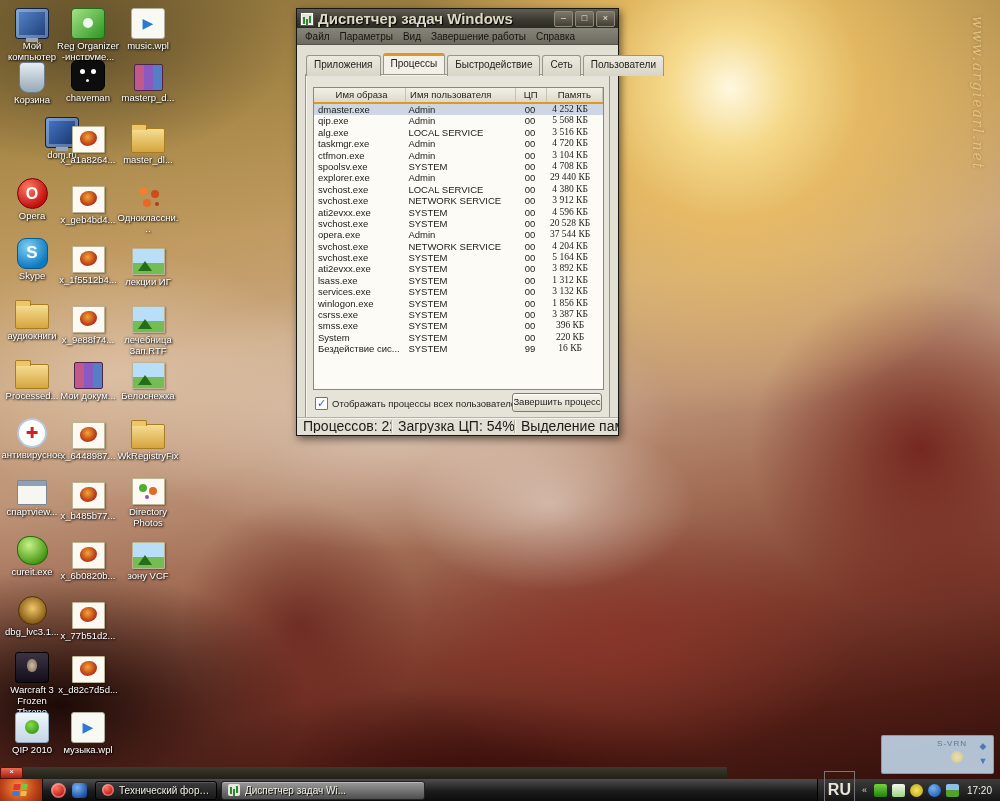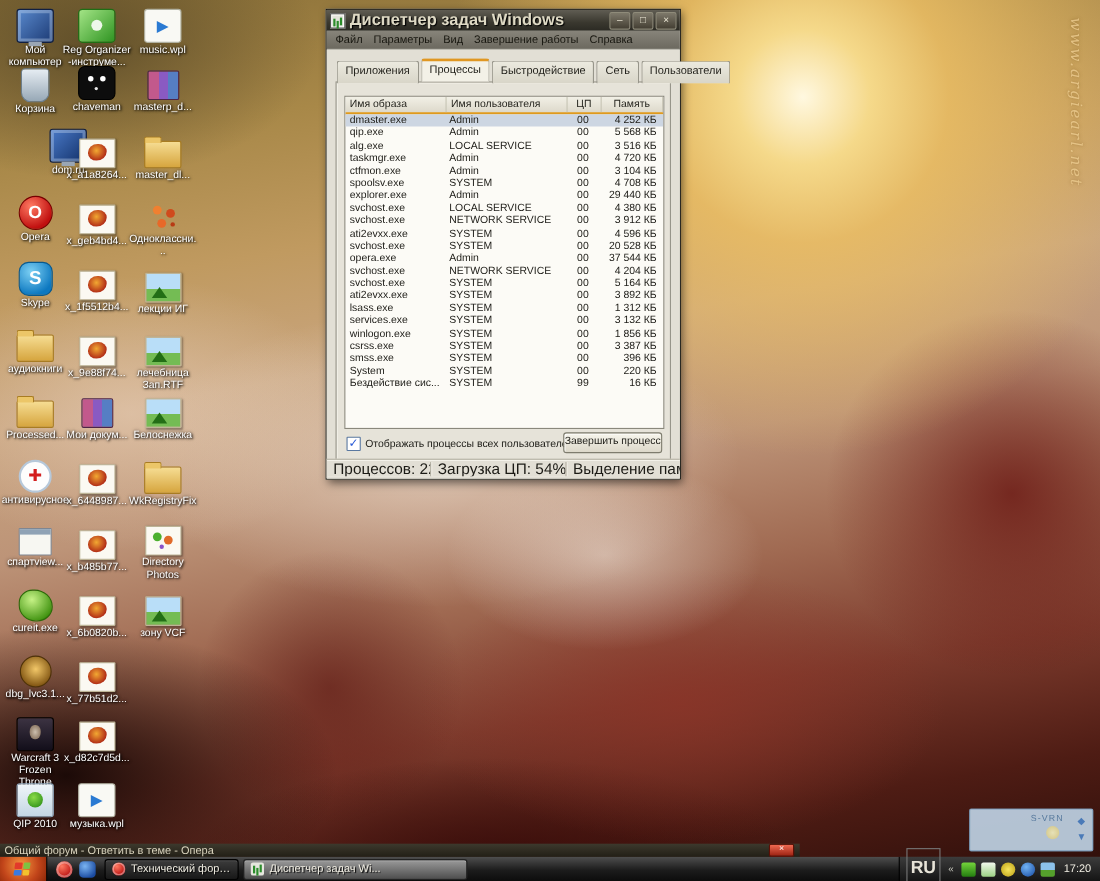--- a/index.html
+++ b/index.html
@@ -78,31 +78,31 @@
   .tm-body{position:absolute;left:0;right:0;top:36px;bottom:0;background:#e2dfd5;}
   .tabs{position:absolute;left:9px;top:8px;display:flex;z-index:2;}
   .tab{font-size:10px;color:#1f1e18;background:linear-gradient(#ecead f0,#d8d5c8);background:linear-gradient(#eceadf,#d8d5c8);
     border:1px solid #97958a;border-bottom:none;border-radius:3px 3px 0 0;padding:3px 7px 3px;margin-right:2px;position:relative;top:2px;cursor:pointer;}
   .tab.active{background:#f3f1e7;border-top:3px solid #e09722;padding-top:2px;top:0;padding-bottom:5px;z-index:3;}
   .tab-panel{position:absolute;left:8px;right:8px;top:29px;height:347px;background:#e6e3d9;
     border:1px solid #97958a;box-shadow:inset 1px 1px 0 #f6f4ec;}
   .listview{position:absolute;left:7px;top:12px;width:289px;height:301px;background:#fcfbf6;border:1px solid #8a887c;overflow:hidden;}
   .lv-header{display:flex;height:14px;background:linear-gradient(#f2f0e6,#ddd9cb);border-bottom:2px solid #de9a1f;font-size:9.5px;color:#26251f;}
   .lv-header .hc{border-right:1px solid #c6c3b4;line-height:13px;overflow:hidden;white-space:nowrap;}
-  .hc-name{width:88px;padding-left:4px;}
+  .hc-name{width:88px;padding-left:4px;text-align:center;}
   .hc-user{width:106px;padding-left:4px;}
   .hc-cpu{width:30px;text-align:center;}
   .hc-mem{width:56px;text-align:center;}
   .prow{display:flex;height:11.4px;line-height:11.4px;font-size:9.5px;color:#1c1b16;white-space:nowrap;}
   .prow.selected{background:#cdd6e2;}
   .pc{overflow:hidden;}
   .pc-name{width:92px;padding-left:4px;}
   .pc-user{width:104px;padding-left:2px;}
   .pc-cpu{width:28px;text-align:right;padding-right:8px;}
-  .pc-mem{width:56px;text-align:right;padding-right:6px;}
+  .pc-mem{width:56px;text-align:center;padding-right:6px;font-family:Liberation Serif, serif;}
   .show-all{position:absolute;left:9px;top:322px;display:flex;align-items:center;}
   .checkbox{width:11px;height:11px;background:#fff;border:1px solid #5a78a0;border-radius:1px;
     color:#2a5bd7;font-size:11px;line-height:10px;text-align:center;cursor:pointer;flex:none;}
   .show-all label{font-size:9.5px;color:#1c1b16;margin-left:4px;cursor:pointer;}
   .end-btn{position:absolute;right:7px;top:318px;width:88px;height:17px;font-size:9.5px;color:#1c1b16;
     background:linear-gradient(#f7f5ec,#dcd8ca);border:1px solid #7e7c6e;border-radius:3px;
     box-shadow:inset 1px 1px 0 #fff;text-align:center;line-height:15px;cursor:pointer;}
   .statusbar{position:absolute;left:0;right:0;bottom:0;height:17px;background:#e2dfd5;border-top:1px solid #b5b2a5;
     display:flex;align-items:center;font-size:14px;color:#1c1b16;box-shadow:inset 0 1px 0 #f4f2ea;}
   .sb-pane{padding:0 6px;height:13px;line-height:13px;border-right:1px solid #b5b2a5;box-shadow:1px 0 0 #f4f2ea;white-space:nowrap;overflow:hidden;}
@@ -562,21 +562,20 @@
     </div>
     <div class="statusbar">
       <span class="sb-pane sb-1">Процессов: 22</span>
       <span class="sb-pane sb-2">Загрузка ЦП: 54%</span>
       <span class="sb-pane sb-3">Выделение памяти: 520МБ / 6</span>
     </div>
   </div>
 </div>
 
 <div class="bg-strip">
-  <span class="bg-strip-title">Общий форум - Ответить в теме - Опера</span>
   <div class="bg-close">×</div>
 </div>
 
 <div class="mini-panel">
   <span class="mini-label">S-VRN</span>
   <div class="mini-sun"></div>
   <div class="mini-btn up">◆</div>
   <div class="mini-btn down">▼</div>
 </div>
 

